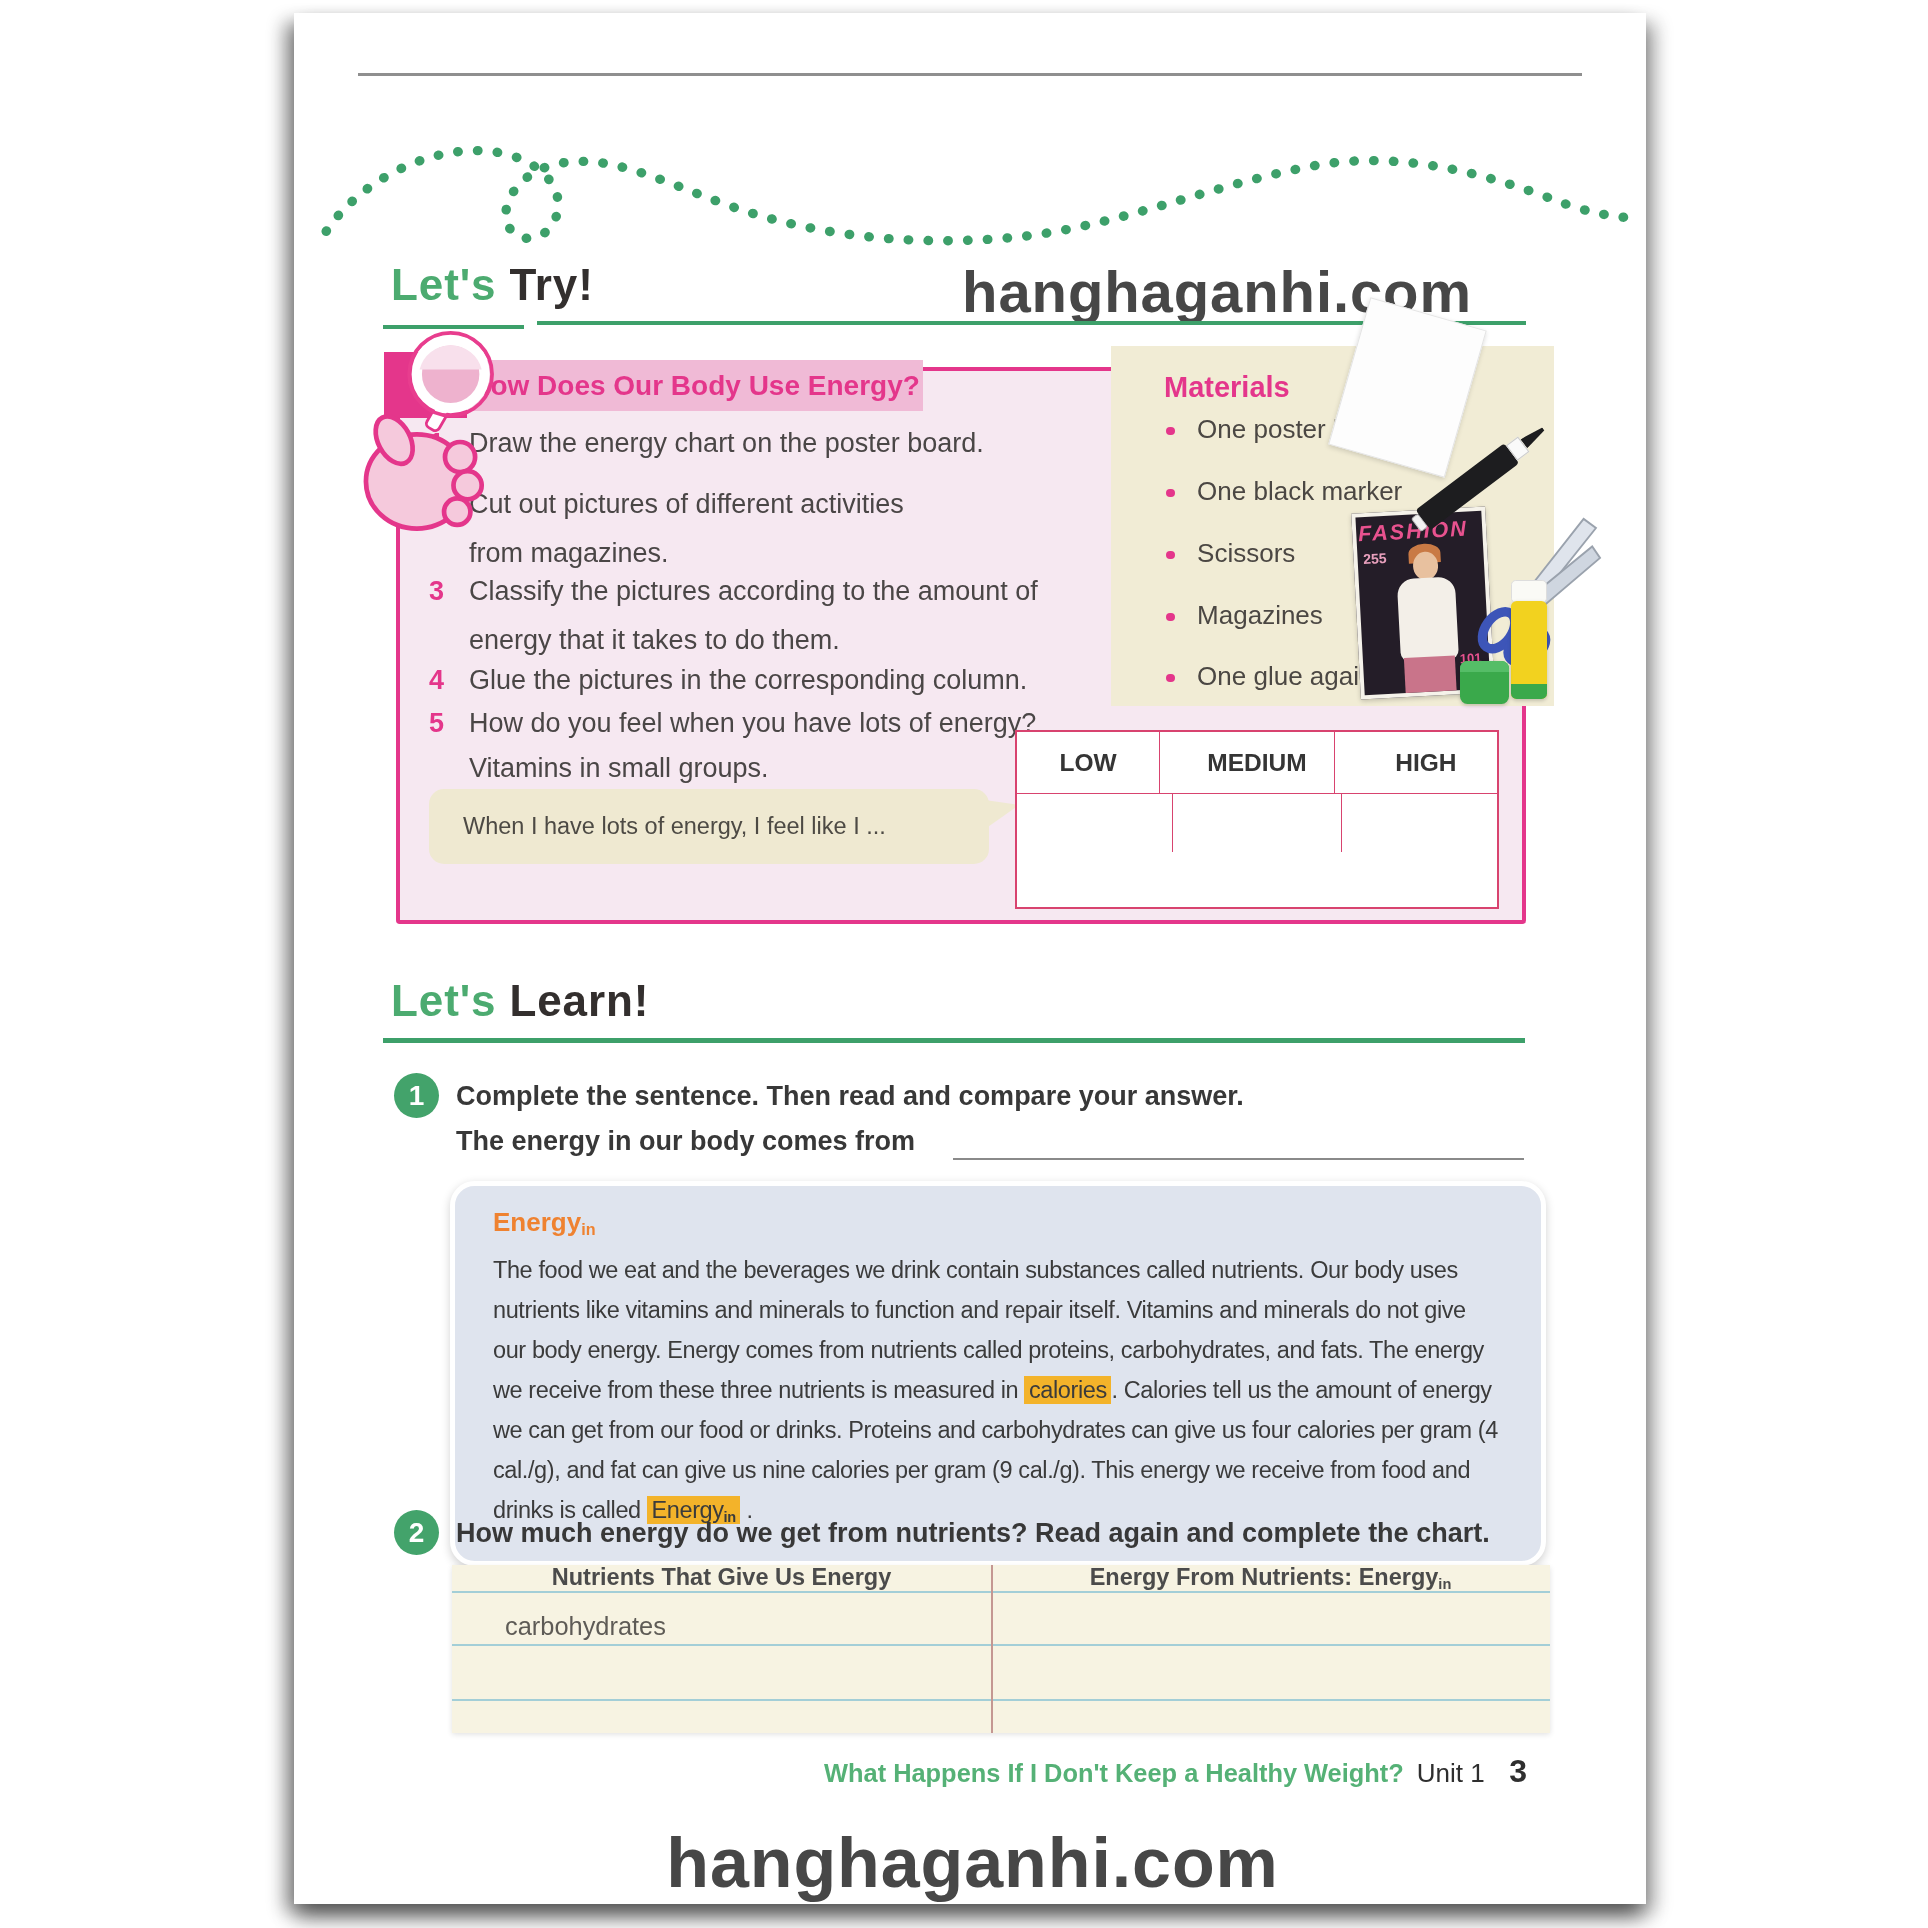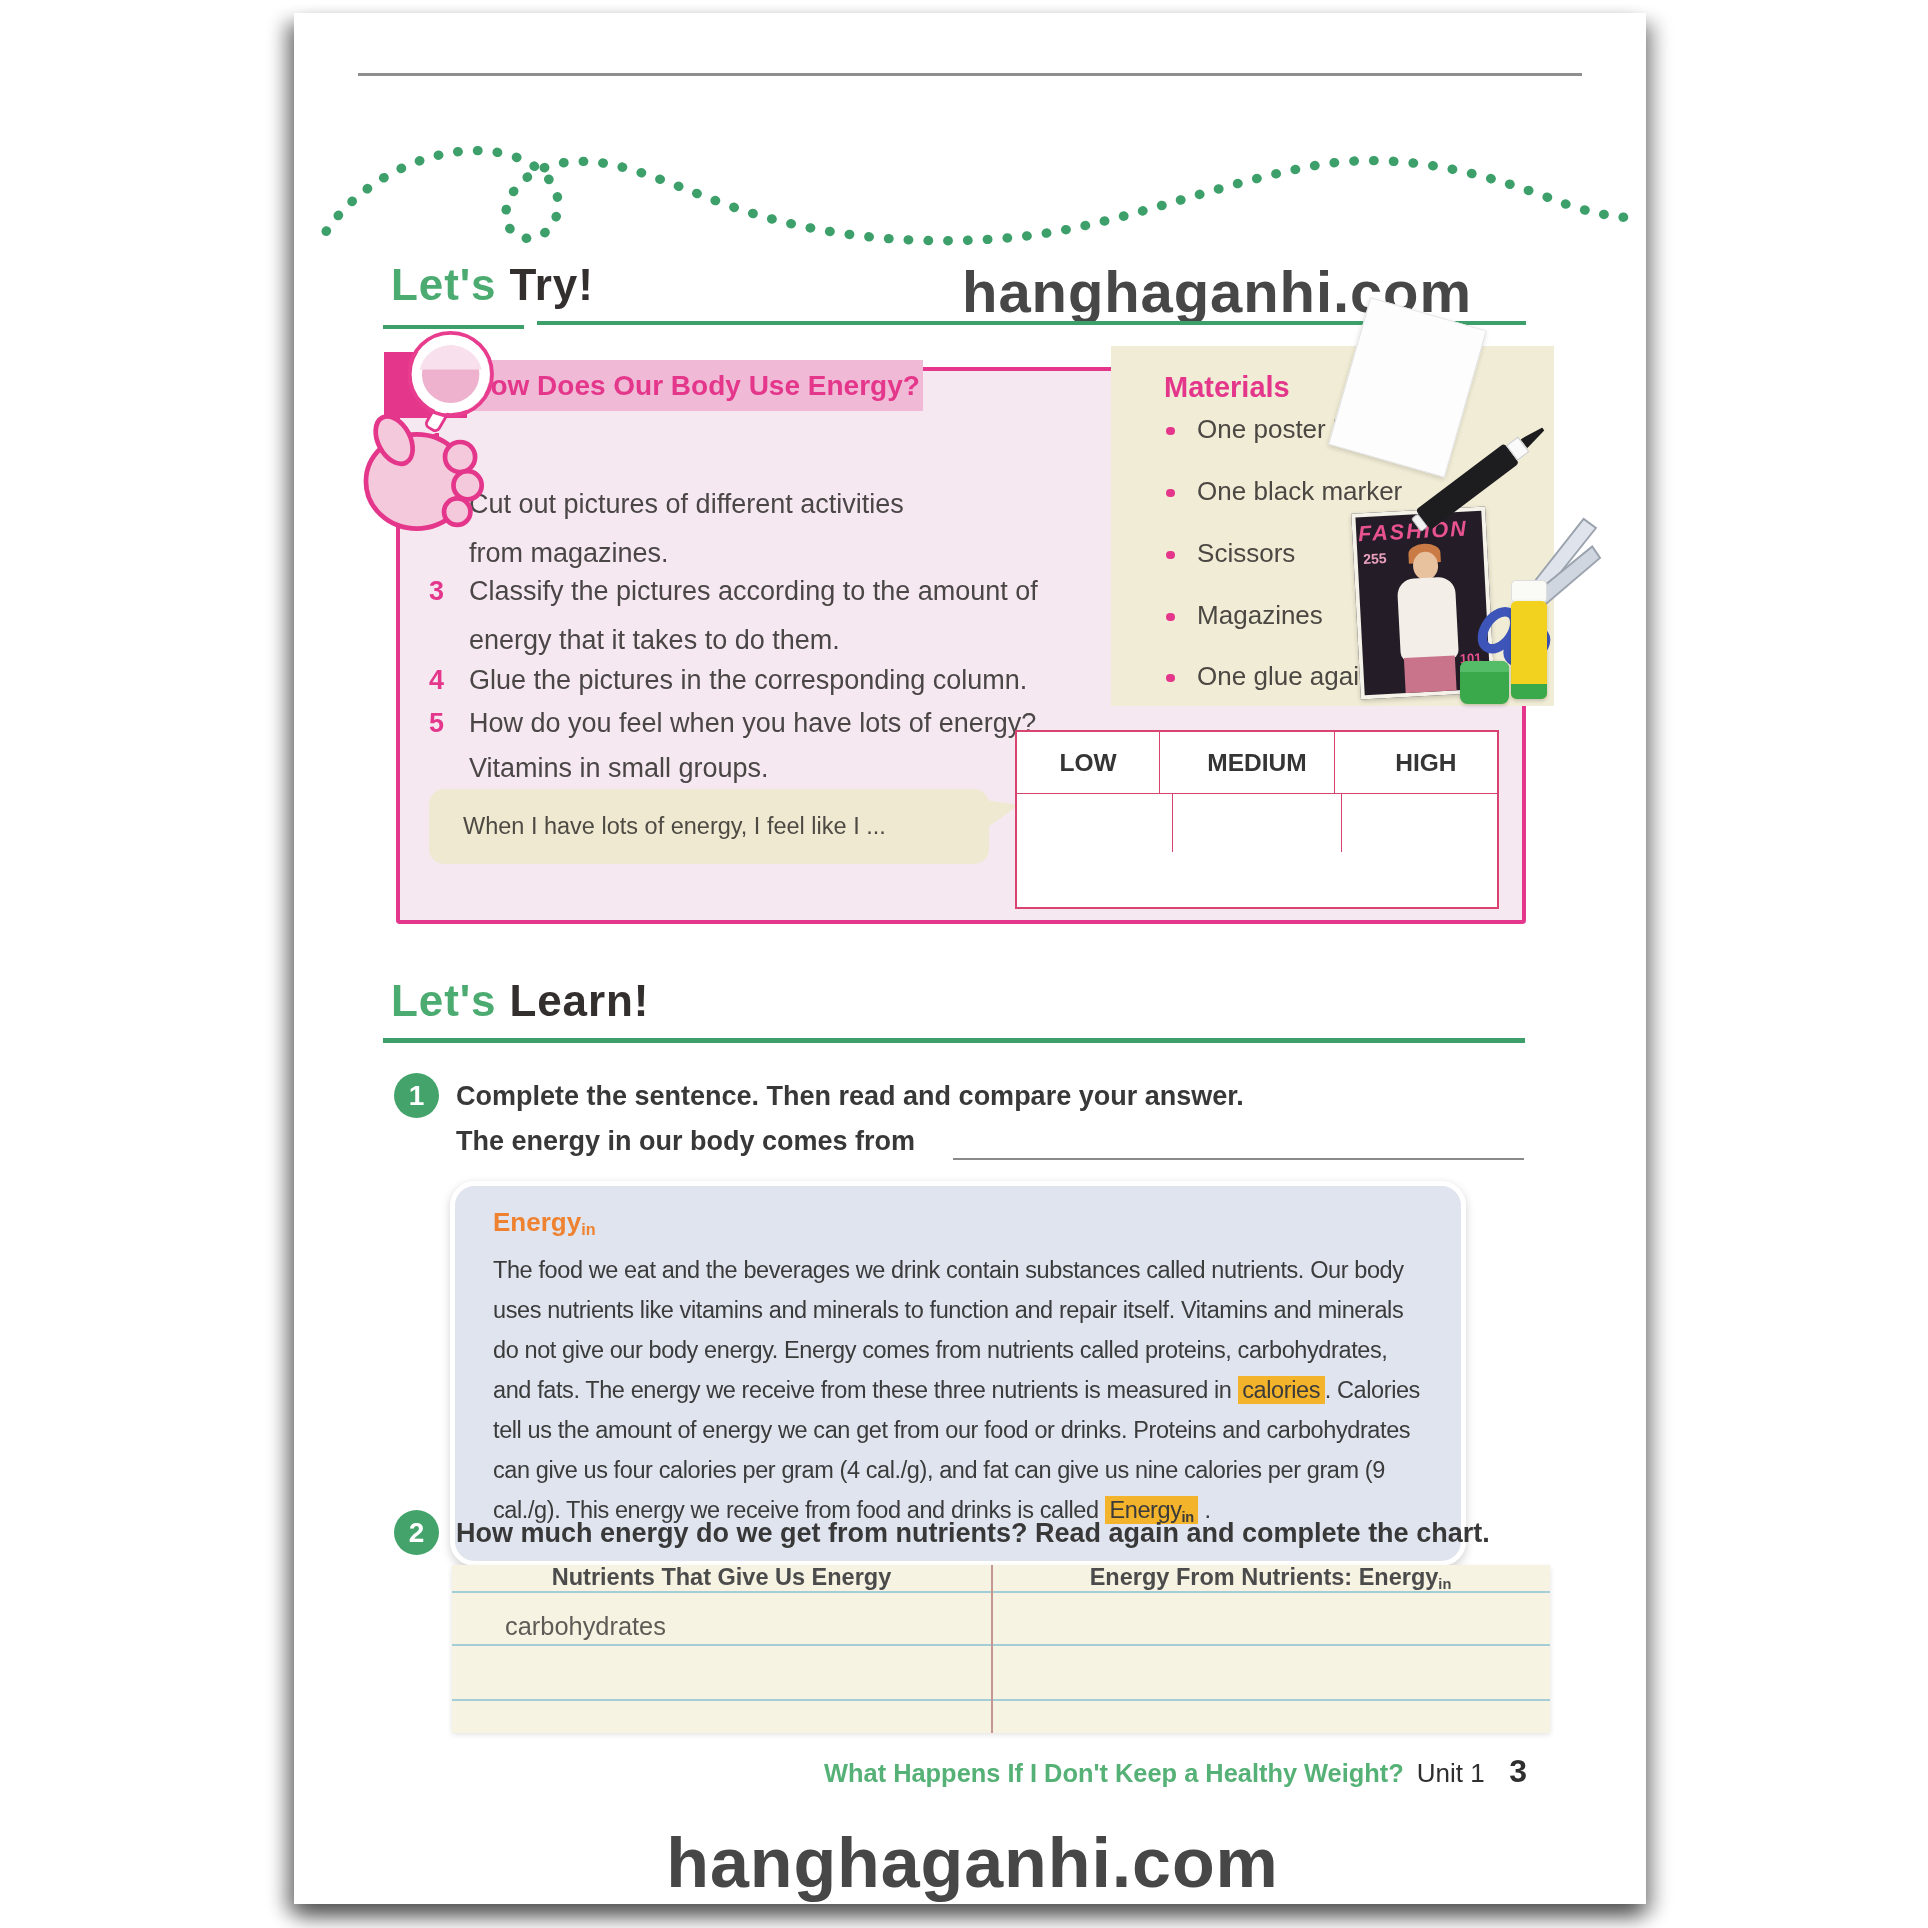--- a/index.html
+++ b/index.html
@@ -97,21 +97,21 @@
   .eec-cell2 + .eec-cell2 { border-left:1.9px solid #d8436f; }
   .eec-mid { flex:1.08; }
 
   
   .excircle { width:45px; height:45px; border-radius:50%; background:#43a36b; color:#fff;
               font-size:28px; font-weight:800; text-align:center; line-height:45px; }
   .exinstr { font-size:27px; font-weight:700; color:#383838; white-space:nowrap; }
   .blankline { background:#8a8a8a; height:1.9px; }
 
   
-  .bluebox { left:156px; top:1168px; width:1016px; background:#dfe4ee; border-radius:24.5px;
+  .bluebox { left:156px; top:1168px; width:1096px; background:#dfe4ee; border-radius:24.5px;
              border:5.6px solid #ffffff; box-shadow:0 3.8px 9.4px rgba(0,0,0,.18);
              padding:21px 38px 24.5px 38px; }
   .energy-title { color:#ef8230; font-size:26px; font-weight:800; margin-bottom:11.3px; }
   .sub { font-size:0.62em; vertical-align:-0.25em; font-weight:800; }
   .reading-p { font-size:23.5px; line-height:40px; color:#3b3b3b; letter-spacing:-0.4px; }
   .hl { background:#f3b32a; padding:0.9px 4.7px; }
 
   
   .notepad { left:158px; top:1552px; width:1098px; height:168px; background:#f7f3e2;
              box-shadow:0 1.9px 5.6px rgba(0,0,0,.12); }
@@ -156,20 +156,21 @@
     <circle cx="118" cy="136" r="16" fill="#f5c9dc" stroke="#e4368b" stroke-width="5"></circle>
     <circle cx="126" cy="166" r="15" fill="#f5c9dc" stroke="#e4368b" stroke-width="5"></circle>
     <circle cx="115" cy="194" r="14" fill="#f5c9dc" stroke="#e4368b" stroke-width="5"></circle>
     <rect x="88" y="74" width="15" height="34" rx="5" fill="#ffffff" stroke="#e4368b" stroke-width="3" transform="rotate(30 95 91)"></rect>
     <circle cx="108" cy="48" r="44" fill="none" stroke="#e83d8e" stroke-width="4"></circle>
     <circle cx="108" cy="48" r="36" fill="#eeb2ce" stroke="#ffffff" stroke-width="11"></circle>
     <path d="M75 43 A 34 34 0 0 1 141 43 Z" fill="#f8e0ec"></path>
   </svg>
 
   <div class="abs stepnum" style="left:135px; top:415px;">1</div>
+  <div class="abs steptxt" style="left:175px; top:415px;">Draw the energy chart on the poster board.</div>
 
   <div class="abs stepnum" style="left:135px; top:476px;">2</div>
   <div class="abs steptxt" style="left:175px; top:476px;">Cut out pictures of different activities</div>
   <div class="abs steptxt" style="left:175px; top:525px;">from magazines.</div>
 
   <div class="abs stepnum" style="left:135px; top:563px;">3</div>
   <div class="abs steptxt" style="left:175px; top:563px;">Classify the pictures according to the amount of</div>
   <div class="abs steptxt" style="left:175px; top:612px;">energy that it takes to do them.</div>
 
   <div class="abs stepnum" style="left:135px; top:652px;">4</div>

